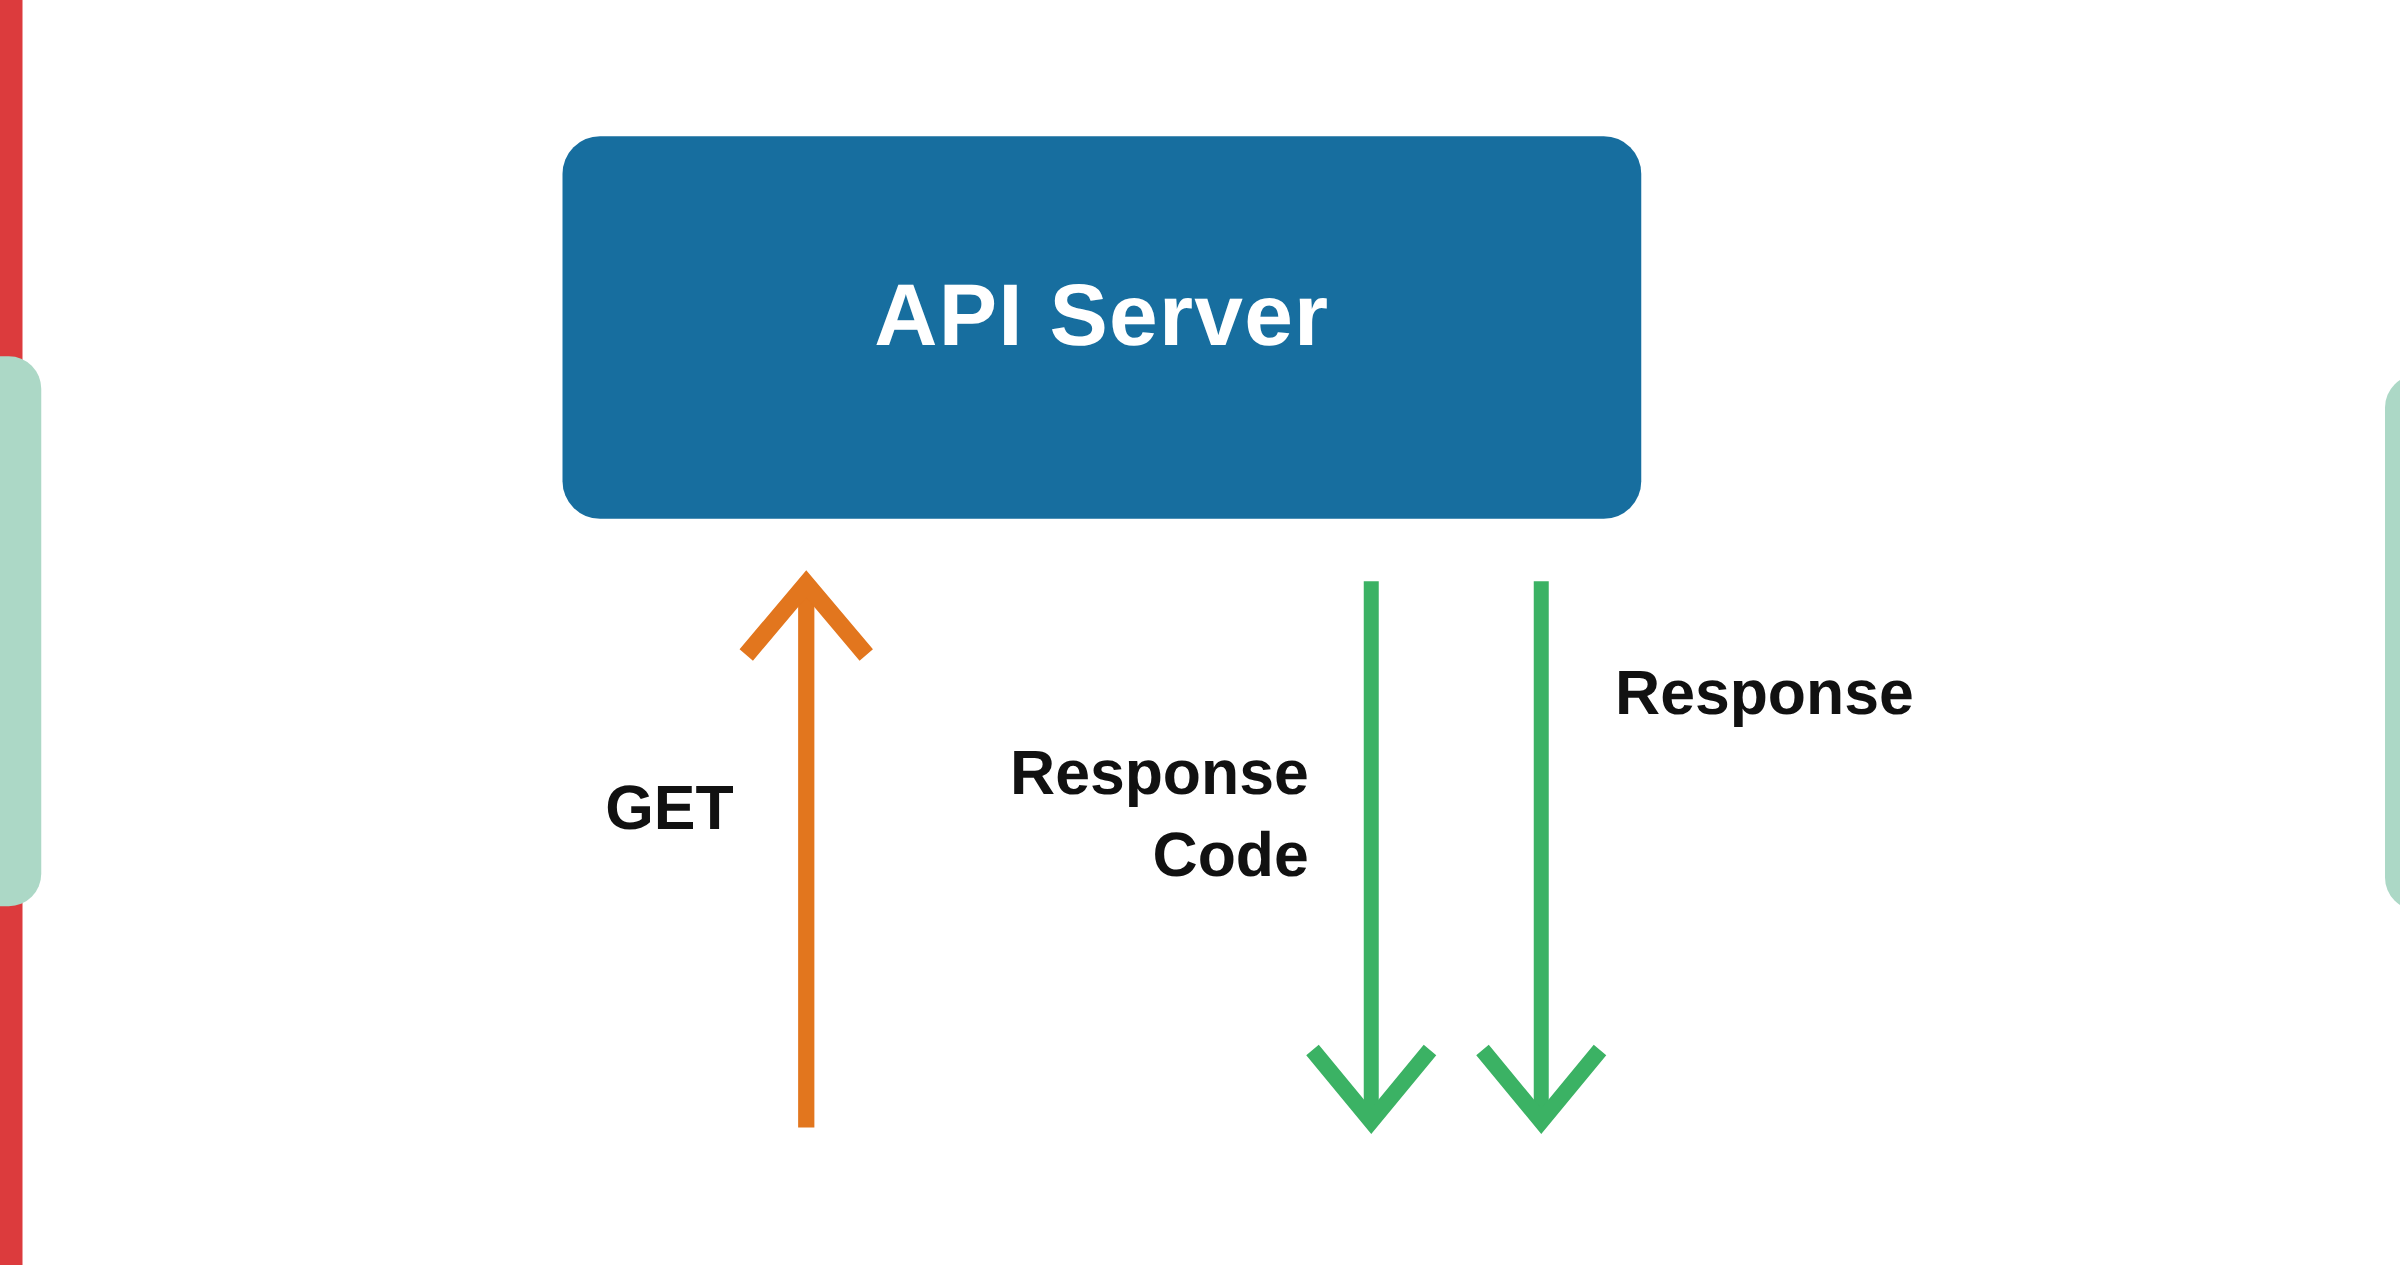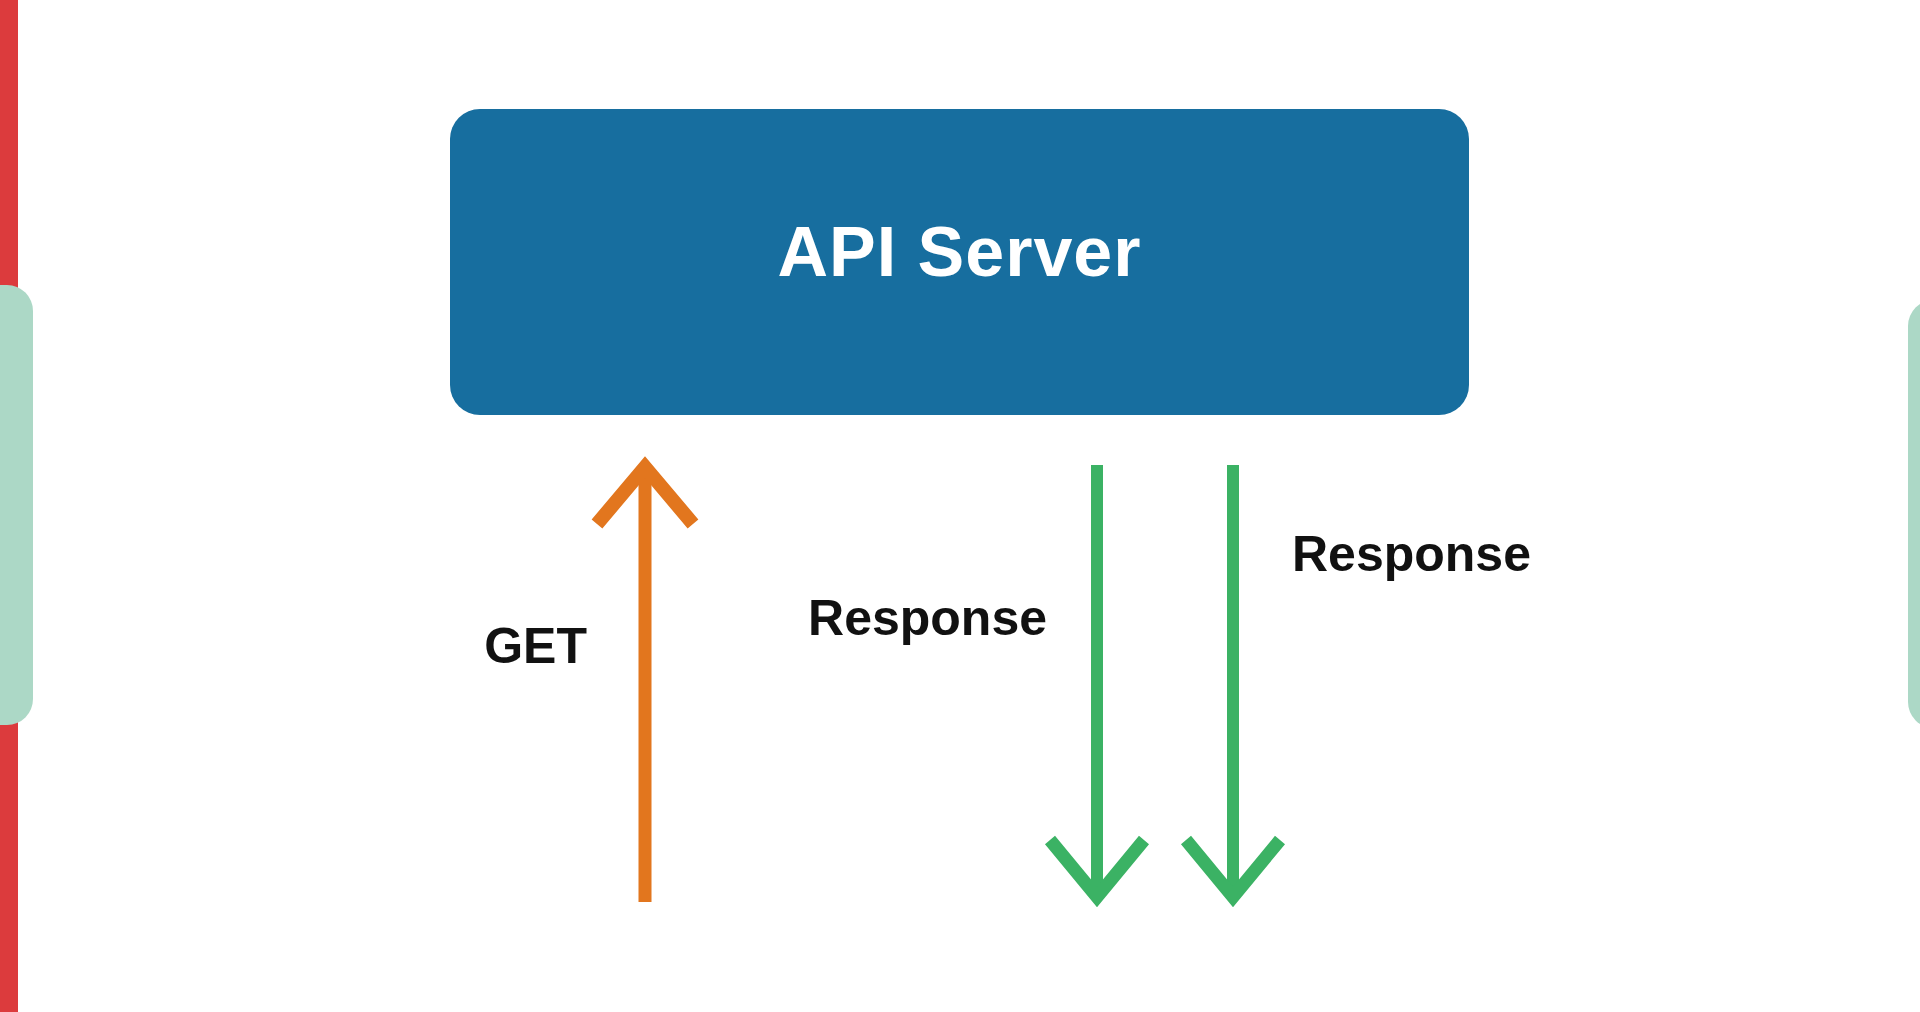--- a/index.html
+++ b/index.html
@@ -35,21 +35,21 @@
     left: 1908px; top: 300px;
     width: 33px; height: 428px;
     background: var(--mint, #ACD8C6);
     border-radius: 26px 0 0 26px;
   }
 
   
   .server-box {
     position: absolute;
     left: 450px; top: 109px;
-    width: 1019px; height: 306px;
+    width: 863px; height: 306px;
     background: var(--blue, #176E9F);
     border-radius: 30px;
     display: flex;
     align-items: center;
     justify-content: center;
   }
   .server-box .title {
     color: var(--box_text, #fff);
     font-size: 70px;
     font-weight: 600;
@@ -112,19 +112,20 @@
       <polyline class="arrow-green" points="1186,840 1233,897 1280,840" stroke-width="13"></polyline>
     </g>
   </svg>
 
   <div class="arrow-label label-get-request">
     <span>GET</span>
   </div>
 
   <div class="arrow-label label-response-code">
     <span>Response</span>
+    <span>Code</span>
   </div>
 
   <div class="arrow-label label-response-data">
     <span>Response</span>
   </div>
 
 </div>
 
 </body></html>

